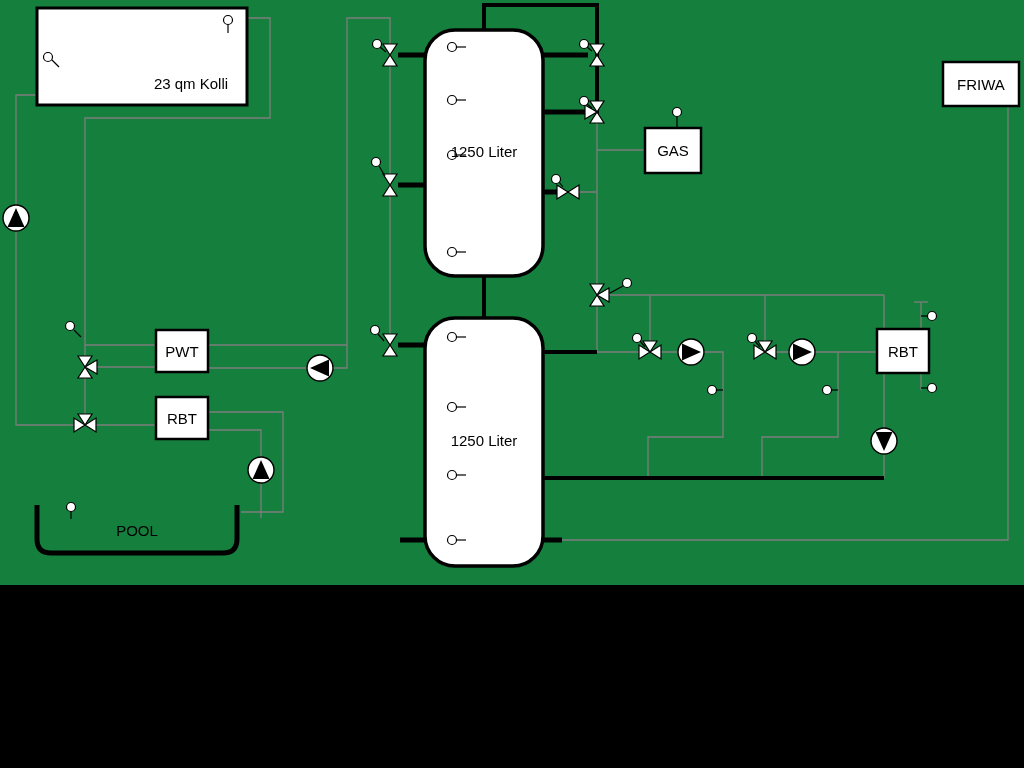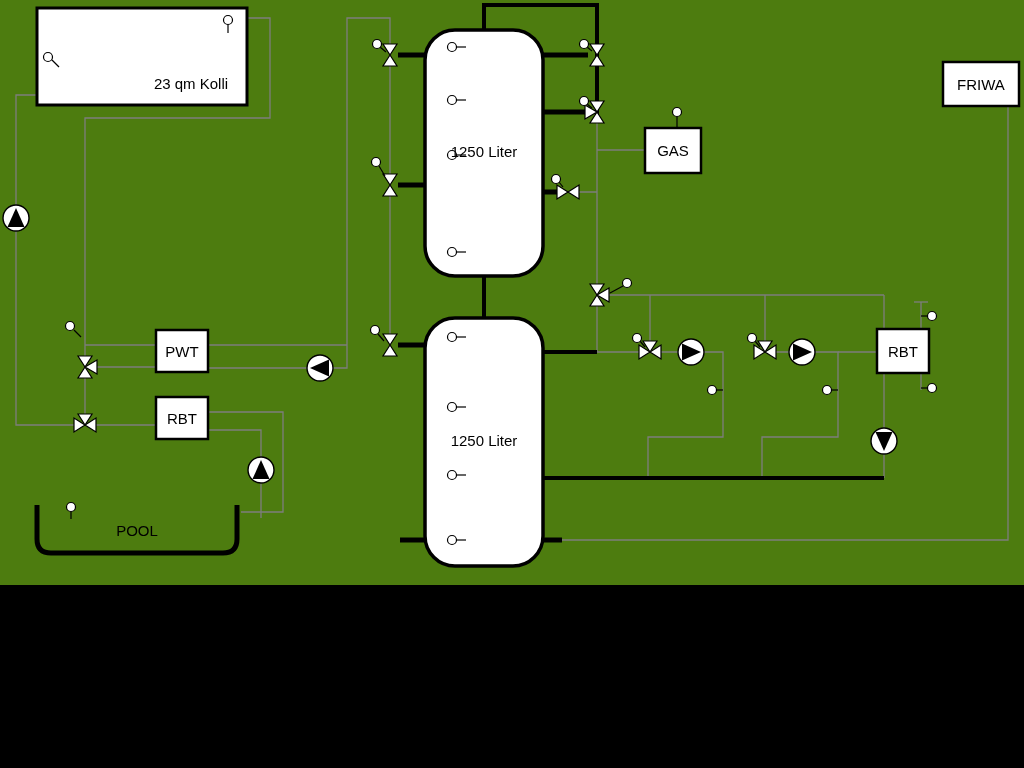--- a/index.html
+++ b/index.html
@@ -1,16 +1,16 @@
 <!DOCTYPE html>
 <html><head>
 <meta charset="utf-8">
 <style>
   html,body{margin:0;padding:0;background:#000;}
-  #screen{position:relative;width:1024px;height:768px;background:#4d7c0f;overflow:hidden;
+  #screen{position:relative;width:1024px;height:768px;background:#15803d;overflow:hidden;
           font-family:"Liberation Sans",sans-serif;}
   svg{display:block;}
   text{font-family:"Liberation Sans",sans-serif;font-size:15px;fill:#000;}
   .pipe{stroke:#7d7d7d;stroke-width:1.3;fill:none;}
   .thick{stroke:#000;stroke-width:4;fill:none;}
   .stub{stroke:#000;stroke-width:5;fill:none;}
   .box{fill:#fff;stroke:#000;}
   .sym{fill:#fff;stroke:#000;stroke-width:1.4;}
   .tri{fill:#fff;stroke:#000;stroke-width:1.2;stroke-linejoin:miter;}
   .ptri{fill:#000;stroke:none;}

